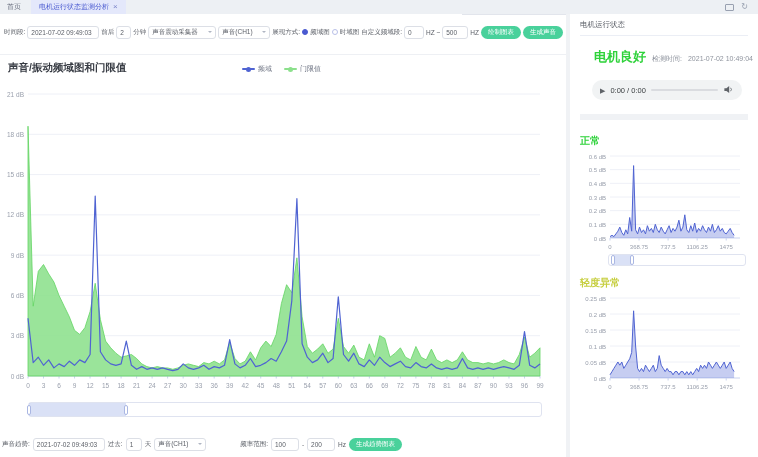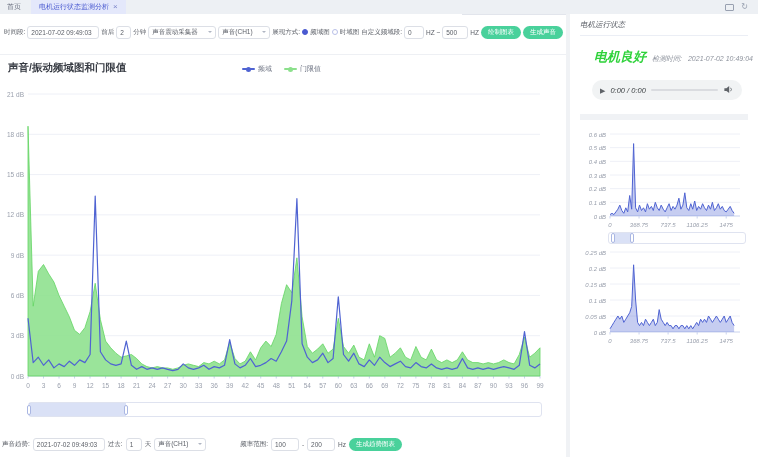--- a/index.html
+++ b/index.html
@@ -43,21 +43,21 @@
   
   .datazoom{border:1px solid #dfe3f0;border-radius:3px;background:#fff;box-sizing:border-box;}
   .dz-main{position:absolute;left:28px;top:388px;width:514px;height:15px;}
   .dz-sel{position:absolute;top:0;bottom:0;background:rgba(167,183,234,0.42);}
   .dz-handle{position:absolute;top:50%;transform:translate(-50%,-50%);width:4px;height:10px;
              background:#fff;border:1px solid #aab7e3;border-radius:2px;box-sizing:border-box;}
   .dz-hl{left:0;} .dz-hr{left:100%;}
   
   .sb-gapcol{position:absolute;left:566px;top:14px;width:4px;height:443px;background:#f0f2f5;}
   .sidebar{position:absolute;left:570px;top:14px;width:188px;height:443px;background:#fff;}
-  .sb-panel{padding:6px 10px 0 10px;font-style:italic;}
+  .sb-panel{padding:6px 10px 0 10px;}
   .sb-header{font-size:7.5px;color:#5a5e66;padding-bottom:5px;border-bottom:1px solid #ebeef5;}
   .status-line{margin-top:12px;padding-left:14px;display:flex;align-items:baseline;gap:6px;white-space:nowrap;}
   .status-text{font-size:13px;font-weight:bold;color:#2fd23b;}
   .detect{font-size:7px;color:#8f949e;}
   .player{display:flex;align-items:center;background:#f1f3f4;border-radius:10px;height:20px;
           padding:0 8px;gap:5px;width:150px;box-sizing:border-box;}
   .play-icon{font-size:7px;color:#5f6368;line-height:1;}
   .player-time{font-size:7.5px;color:#3c4043;white-space:nowrap;}
   .player-track{flex:1;height:2px;background:#dadce0;border-radius:1px;position:relative;}
   .player-progress{position:absolute;left:0;top:0;height:2px;background:#70757c;border-radius:1px;}
@@ -277,20 +277,21 @@
                 <path d="M2 6v4h3l4 3V3L5 6H2z" fill="#5f6368"></path>
                 <path d="M11 5.5a3.5 3.5 0 010 5" fill="none" stroke="#5f6368" stroke-width="1.2"></path>
               </svg>
           </span>
         </div>
       </div>
       <div class="sb-gap"></div>
     </div>
 
     <div class="sb-panel">
+      <div class="cat-label cat-normal">正常</div>
 
       <div class="sb-chart chart" style="position:relative;left:0;top:0"><svg width="168" height="102" xmlns="http://www.w3.org/2000/svg">
             <text x="26" y="90.5" text-anchor="end" font-size="6" fill="#9aa0ad">0 dB</text>
             <line x1="30" y1="74.33333333333333" x2="160" y2="74.33333333333333" stroke="#eef0f7" stroke-width="1"></line>
             <text x="26" y="76.83333333333333" text-anchor="end" font-size="6" fill="#9aa0ad">0.1 dB</text>
             <line x1="30" y1="60.666666666666664" x2="160" y2="60.666666666666664" stroke="#eef0f7" stroke-width="1"></line>
             <text x="26" y="63.166666666666664" text-anchor="end" font-size="6" fill="#9aa0ad">0.2 dB</text>
             <line x1="30" y1="46.99999999999999" x2="160" y2="46.99999999999999" stroke="#eef0f7" stroke-width="1"></line>
             <text x="26" y="49.49999999999999" text-anchor="end" font-size="6" fill="#9aa0ad">0.3 dB</text>
             <line x1="30" y1="33.33333333333333" x2="160" y2="33.33333333333333" stroke="#eef0f7" stroke-width="1"></line>
@@ -315,20 +316,21 @@
           </svg></div>
 
       <div class="datazoom dz-small">
         <div class="dz-sel" style="left:3%;width:14%">
           <span class="dz-handle dz-hl"></span>
           <span class="dz-handle dz-hr"></span>
         </div>
       </div>
 
 
+      <div class="cat-label cat-mild">轻度异常</div>
       <div class="sb-chart chart" style="position:relative;left:0;top:0;height:100px"><svg width="168" height="100" xmlns="http://www.w3.org/2000/svg">
             <text x="26" y="88.5" text-anchor="end" font-size="6" fill="#9aa0ad">0 dB</text>
             <line x1="30" y1="70" x2="160" y2="70" stroke="#eef0f7" stroke-width="1"></line>
             <text x="26" y="72.5" text-anchor="end" font-size="6" fill="#9aa0ad">0.05 dB</text>
             <line x1="30" y1="54" x2="160" y2="54" stroke="#eef0f7" stroke-width="1"></line>
             <text x="26" y="56.5" text-anchor="end" font-size="6" fill="#9aa0ad">0.1 dB</text>
             <line x1="30" y1="37.99999999999999" x2="160" y2="37.99999999999999" stroke="#eef0f7" stroke-width="1"></line>
             <text x="26" y="40.49999999999999" text-anchor="end" font-size="6" fill="#9aa0ad">0.15 dB</text>
             <line x1="30" y1="22" x2="160" y2="22" stroke="#eef0f7" stroke-width="1"></line>
             <text x="26" y="24.5" text-anchor="end" font-size="6" fill="#9aa0ad">0.2 dB</text>

